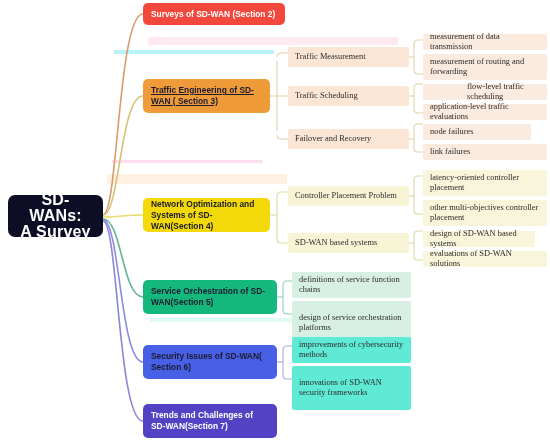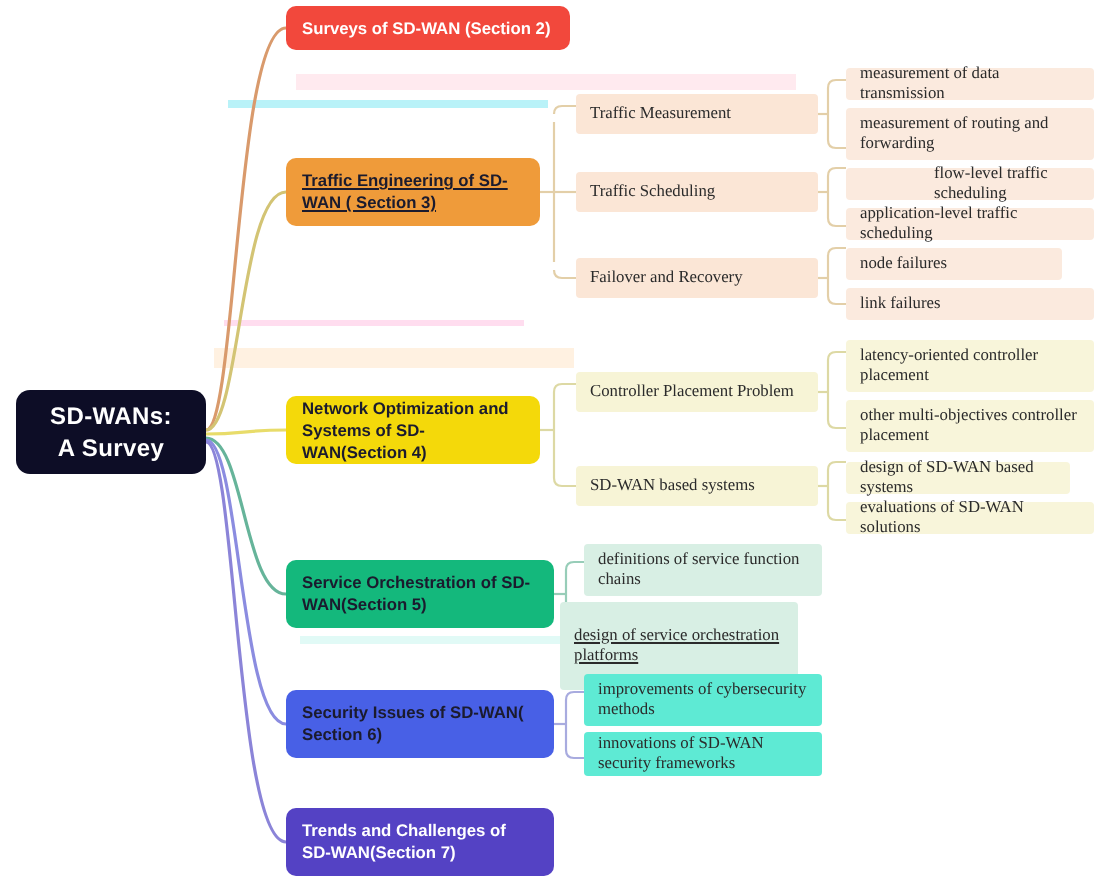--- a/index.html
+++ b/index.html
@@ -13,21 +13,21 @@
   #map{position:absolute;inset:0;width:550px;height:442px;}
   svg.links{position:absolute;left:0;top:0;width:550px;height:442px;pointer-events:none;}
 
   .node{position:absolute;box-sizing:border-box;display:flex;align-items:center;}
   .node span{display:block;}
 
   
   .root{
     background:#0d0d26;color:#ffffff;
     border-radius:7px;
-    font-weight:bold;font-size:12px;line-height:16px;
+    font-weight:bold;font-size:16px;line-height:16px;
     padding:9px 12px;
     letter-spacing:.2px;
   }
 
   
   .l1{
     border-radius:5px;
     font-weight:bold;font-size:8.4px;line-height:11px;
     padding:6px 8px;
     color:#1b1b2e;
@@ -167,21 +167,21 @@
   <div class="node l3 peach" style="left:423px;top:34px;width:124px;height:16px;">
     <span>measurement of data transmission</span>
   </div>
   <div class="node l3 peach" style="left:423px;top:54px;width:124px;height:26px;">
     <span>measurement of routing and forwarding</span>
   </div>
   <div class="node l3 peach" style="left:423px;top:84px;width:124px;height:16px;padding-left:44px;">
     <span>flow-level traffic scheduling</span>
   </div>
   <div class="node l3 peach" style="left:423px;top:104px;width:124px;height:16px;">
-    <span>application-level traffic scheduling</span>
+    <span>application-level traffic evaluations</span>
   </div>
   <div class="node l3 peach" style="left:423px;top:124px;width:108px;height:16px;">
     <span>node failures</span>
   </div>
   <div class="node l3 peach" style="left:423px;top:144px;width:124px;height:16px;">
     <span>link failures</span>
   </div>
 
   <div class="node l1 yellow" style="left:143px;top:198px;width:127px;height:34px;">
     <span>Network Optimization and Systems of SD-WAN(Section 4)</span>
@@ -204,31 +204,31 @@
   <div class="node l3 cream" style="left:423px;top:251px;width:124px;height:16px;">
     <span>evaluations of SD-WAN solutions</span>
   </div>
 
   <div class="node l1 green" style="left:143px;top:280px;width:134px;height:34px;">
     <span>Service Orchestration of SD-WAN(Section 5)</span>
   </div>
   <div class="node l3 mint" style="left:292px;top:272px;width:119px;height:26px;">
     <span>definitions of service function chains</span>
   </div>
-  <div class="node l3 mint" style="left:280px;top:301px;width:119px;height:44px;text-decoration:underline;">
+  <div class="node l3 mint" style="left:292px;top:301px;width:119px;height:44px;">
     <span>design of service orchestration platforms</span>
   </div>
 
   <div class="node l1 blue" style="left:143px;top:345px;width:134px;height:34px;">
     <span>Security Issues of SD-WAN( Section 6)</span>
   </div>
   <div class="node l3 lav" style="left:292px;top:337px;width:119px;height:26px;">
     <span>improvements of cybersecurity methods</span>
   </div>
-  <div class="node l3 lav" style="left:292px;top:366px;width:119px;height:22px;">
+  <div class="node l3 lav" style="left:292px;top:366px;width:119px;height:44px;">
     <span>innovations of SD-WAN security frameworks</span>
   </div>
 
   <div class="node l1 purple" style="left:143px;top:404px;width:134px;height:34px;">
     <span>Trends and Challenges of SD-WAN(Section 7)</span>
   </div>
 
 </div>
 
 </body></html>

